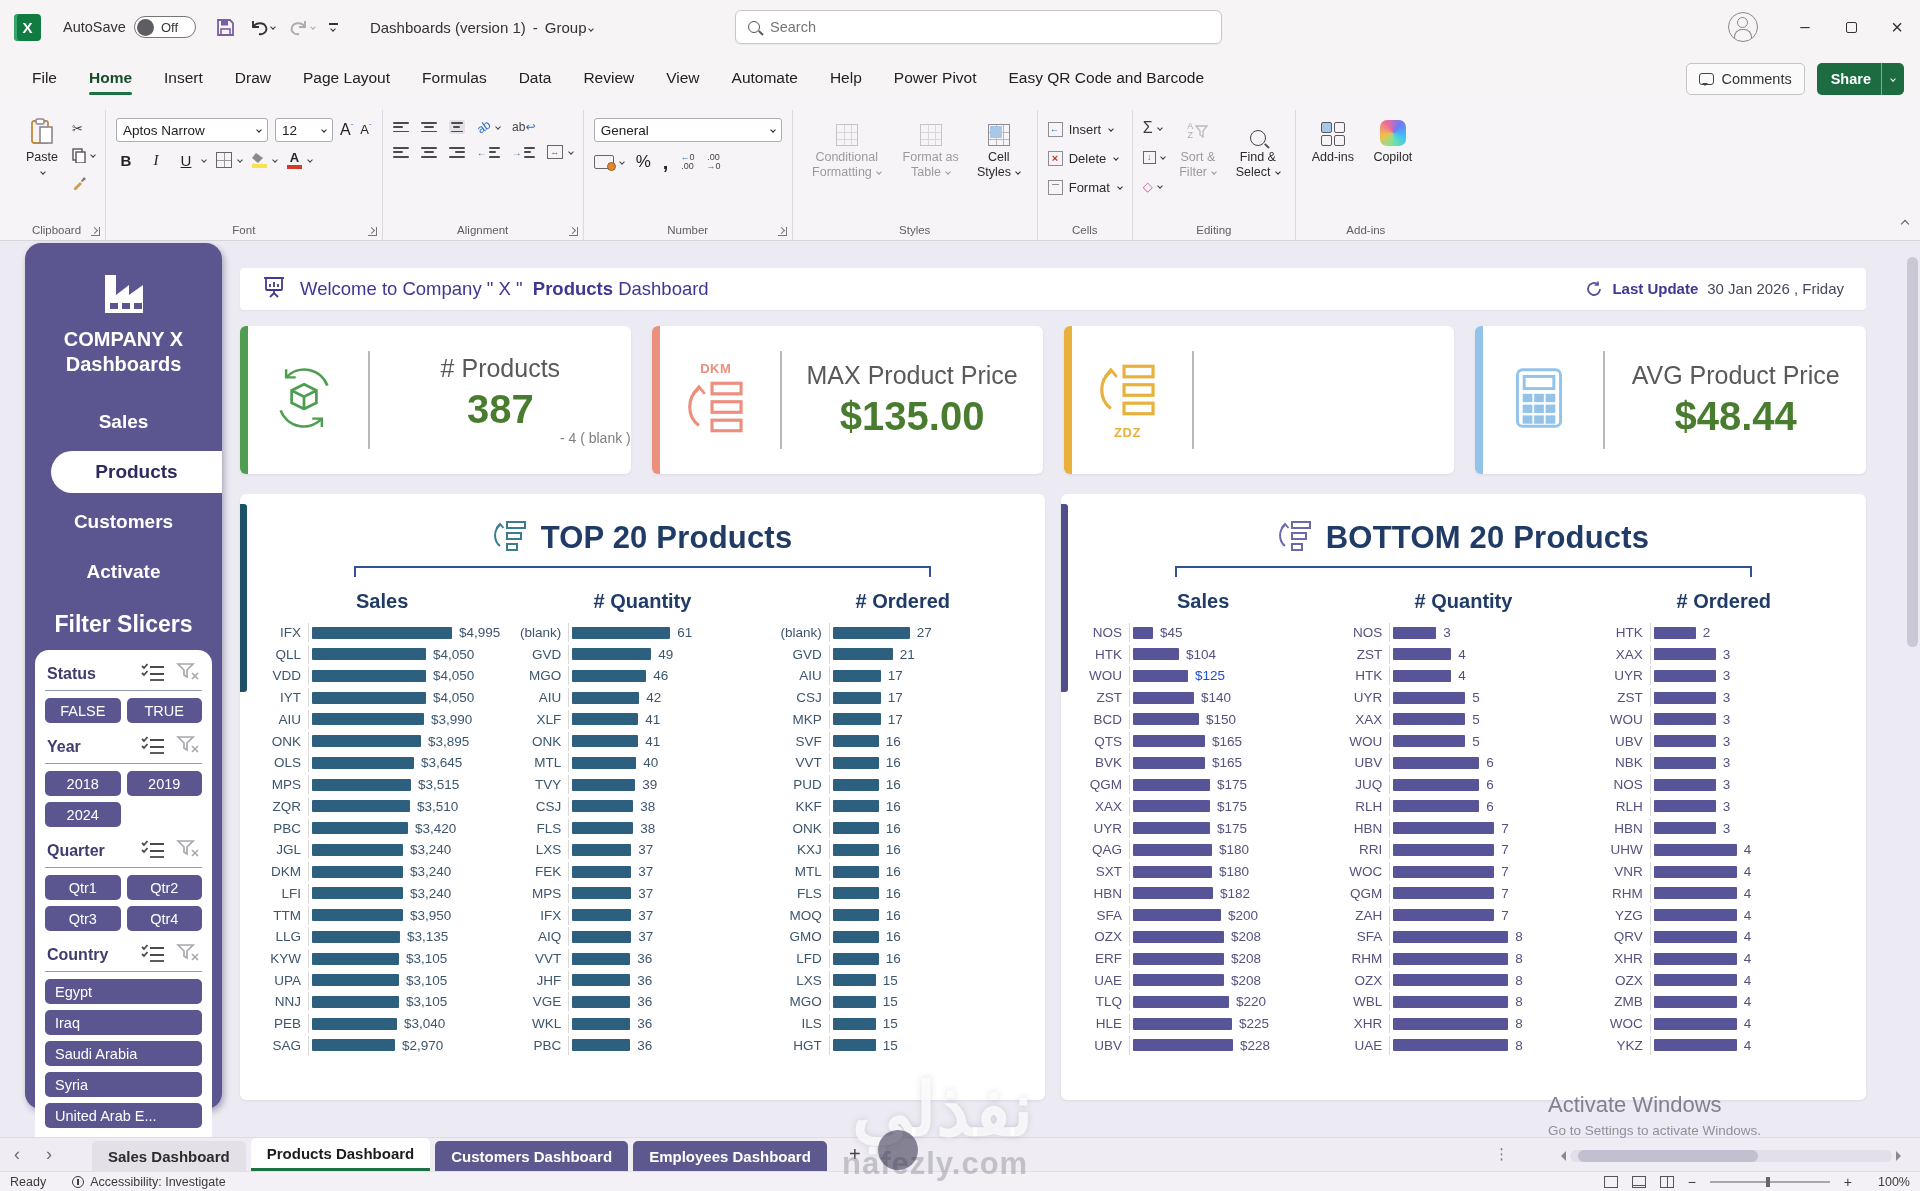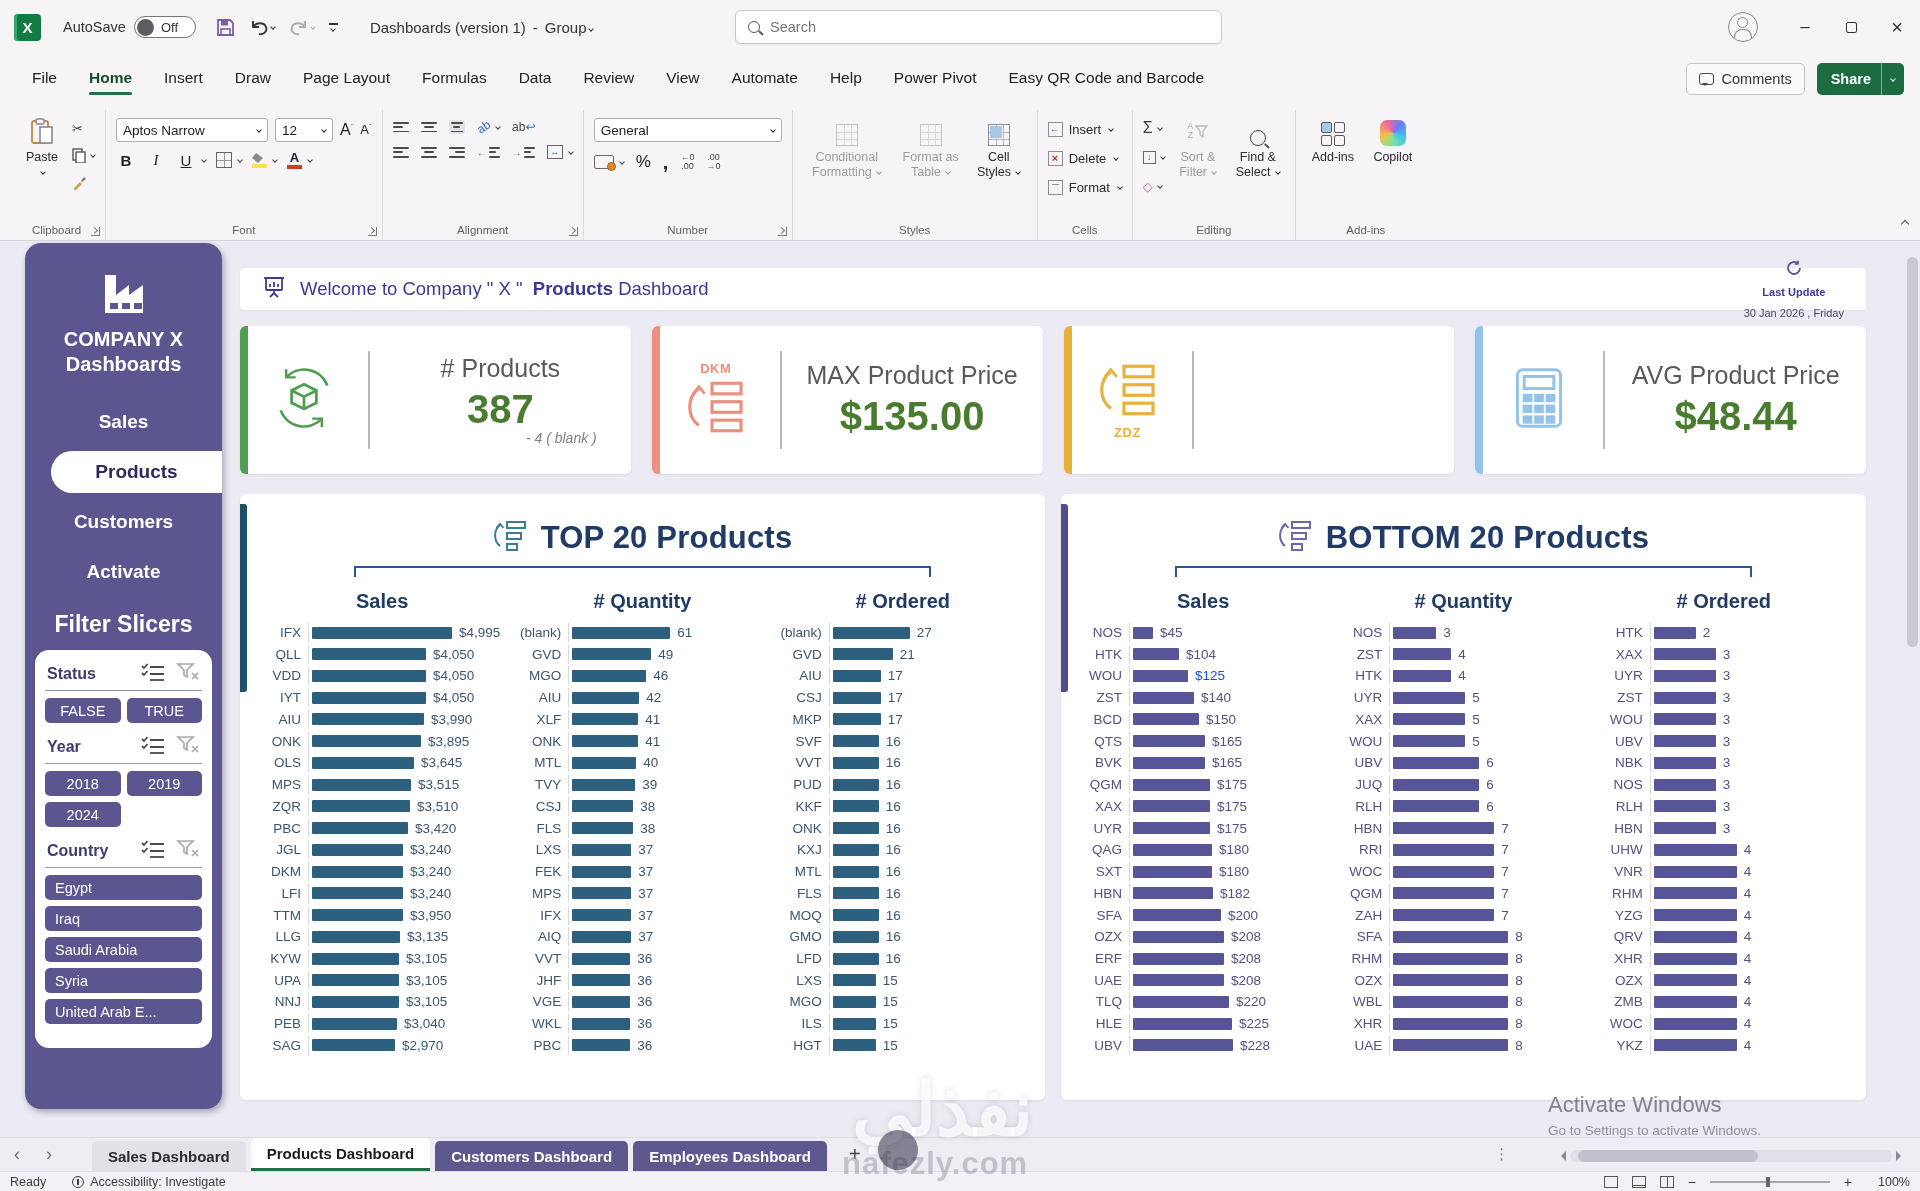--- a/index.html
+++ b/index.html
@@ -102,34 +102,34 @@
   .slicer-opts { display:grid; gap:6px; margin-top:7px; }
   .slicer-opts.two { grid-template-columns:1fr 1fr; }
   .sbtn { background:#5b5590; color:#fff; border-radius:5px; font-size:14.5px; height:25px; display:flex; align-items:center; justify-content:center; padding:0 6px; overflow:hidden; white-space:nowrap; }
   .slicer-opts:not(.two) .sbtn { justify-content:flex-start; padding-left:10px; }
 
   
   .content { position:absolute; left:240px; top:0; width:1626px; height:100%; }
   .welcome { margin-top:27px; height:42px; background:#fff; border-radius:4px; display:flex; align-items:center; padding:0 22px; box-shadow:0 1px 2px rgba(0,0,0,.05); }
   .welcome-text { font-size:18.5px; color:#3e3794; margin-left:14px; }
   .welcome-text b { font-weight:800; }
-  .lastupdate { margin-left:auto; display:flex; align-items:center; gap:9px; font-size:11px;flex-direction:column; }
+  .lastupdate { margin-left:auto; display:flex; align-items:flex-start; gap:9px; font-size:15px; }
   .lastupdate .lu-label { font-weight:800; color:#3e3794; }
   .lastupdate .lu-value { color:#44485e; }
 
   .kpi-row { display:flex; gap:21px; margin-top:16px; }
   .kpi { flex:1; height:148px; background:#fff; border-radius:6px; position:relative; display:flex; align-items:center; box-shadow:0 1px 3px rgba(0,0,0,.07); }
   .kpi-accent { position:absolute; left:0; top:0; bottom:0; width:8px; border-radius:6px 0 0 6px; }
   .kpi-iconzone { width:128px; display:flex; flex-direction:column; align-items:center; justify-content:center; gap:2px; }
   .kpi-iconlabel { font-size:13px; font-weight:700; letter-spacing:.5px; }
   .kdiv { width:2px; height:98px; background:#b9b9b9; }
   .kpi-txt { flex:1; text-align:center; }
   .kpi-title { font-size:25px; color:#595959; }
   .kpi-value { font-size:40px; font-weight:800; color:#4a7c2f; margin-top:4px; }
-  .kpi-note { font-size:14px; color:#7f7f7f; text-align:right; padding-right:34px; margin-top:-2px;font-style:italic; }
+  .kpi-note { font-size:14px; color:#7f7f7f; text-align:right; margin-top:-2px; }
 
   .panels { display:flex; gap:16px; margin-top:20px; }
   .panel { flex:1; height:606px; background:#fff; border-radius:6px; position:relative; padding:26px 12px 0; box-shadow:0 1px 3px rgba(0,0,0,.07); }
   .p-accent { position:absolute; left:0; top:10px; width:7px; height:188px; border-radius:0 3px 3px 0; }
   .p-head { display:flex; align-items:center; justify-content:center; gap:12px; }
   .p-title { font-size:31px; font-weight:800; color:#1f3b66; letter-spacing:.2px; }
   .bracket { position:relative; height:10px; border-top:2.5px solid #2f5496; width:74%; margin:10px auto 0; }
   .bracket::before,.bracket::after { content:""; position:absolute; top:0; width:2.5px; height:9px; background:#2f5496; }
   .bracket::before { left:0; } .bracket::after { right:0; }
   .p-cols { display:flex; margin-top:14px; }
@@ -589,20 +589,40 @@
                 </svg></span>
             </div>
             <div class="slicer-opts two">
               <div class="sbtn">2018</div>
               <div class="sbtn">2019</div>
               <div class="sbtn">2024</div>
             </div>
           </div>
           <div class="slicer">
             <div class="slicer-head">
+              <span class="slicer-label">Quarter</span>
+              <span><svg width="26" height="20" viewBox="0 0 26 20" fill="none" stroke="#4a4a4f" stroke-width="1.8">
+                  <path d="M2 4l2 2 3.5-4M10 5h14"></path>
+                  <path d="M2 11l2 2 3.5-4M10 12h14"></path>
+                  <path d="M10 18h14"></path>
+                </svg></span>
+              <span><svg width="24" height="20" viewBox="0 0 24 20" fill="none" stroke="#a9a7ad" stroke-width="1.7">
+                  <path d="M2 2h15l-6 6v7l-3-2V8z"></path>
+                  <path d="M16 11l6 6M22 11l-6 6"></path>
+                </svg></span>
+            </div>
+            <div class="slicer-opts two">
+              <div class="sbtn">Qtr1</div>
+              <div class="sbtn">Qtr2</div>
+              <div class="sbtn">Qtr3</div>
+              <div class="sbtn">Qtr4</div>
+            </div>
+          </div>
+          <div class="slicer">
+            <div class="slicer-head">
               <span class="slicer-label">Country</span>
               <span><svg width="26" height="20" viewBox="0 0 26 20" fill="none" stroke="#4a4a4f" stroke-width="1.8">
                   <path d="M2 4l2 2 3.5-4M10 5h14"></path>
                   <path d="M2 11l2 2 3.5-4M10 12h14"></path>
                   <path d="M10 18h14"></path>
                 </svg></span>
               <span><svg width="24" height="20" viewBox="0 0 24 20" fill="none" stroke="#a9a7ad" stroke-width="1.7">
                   <path d="M2 2h15l-6 6v7l-3-2V8z"></path>
                   <path d="M16 11l6 6M22 11l-6 6"></path>
                 </svg></span>

